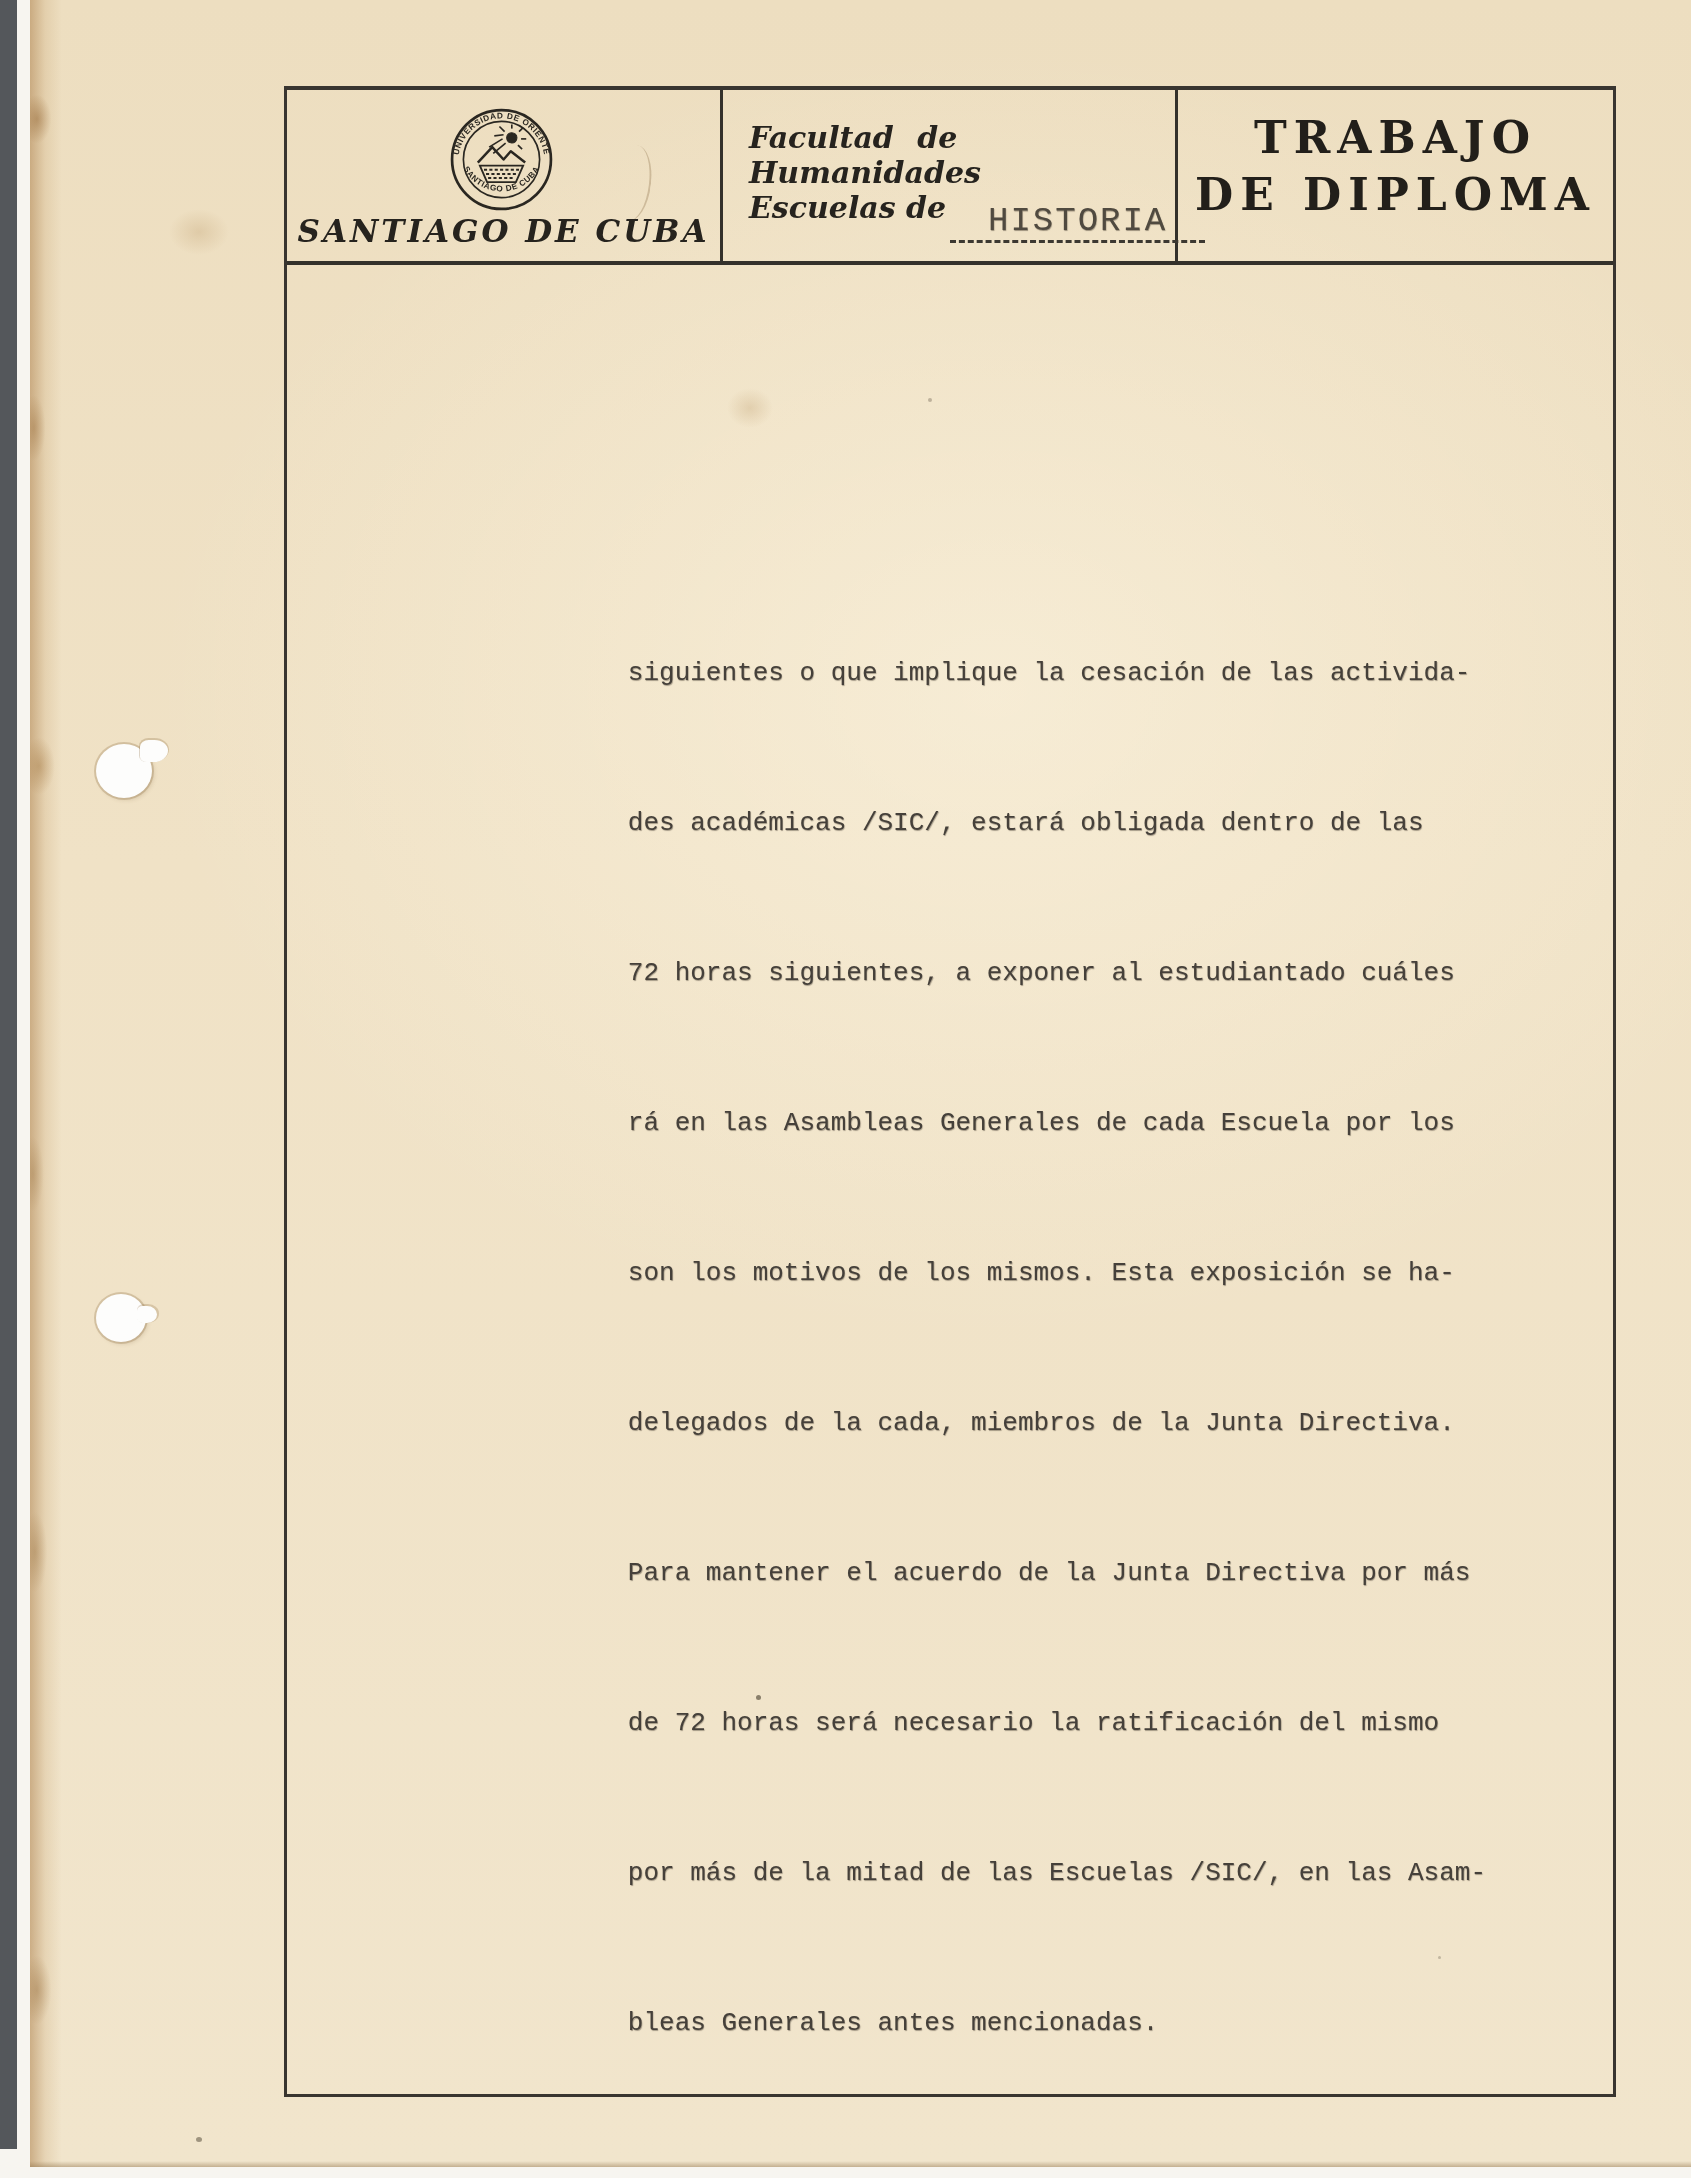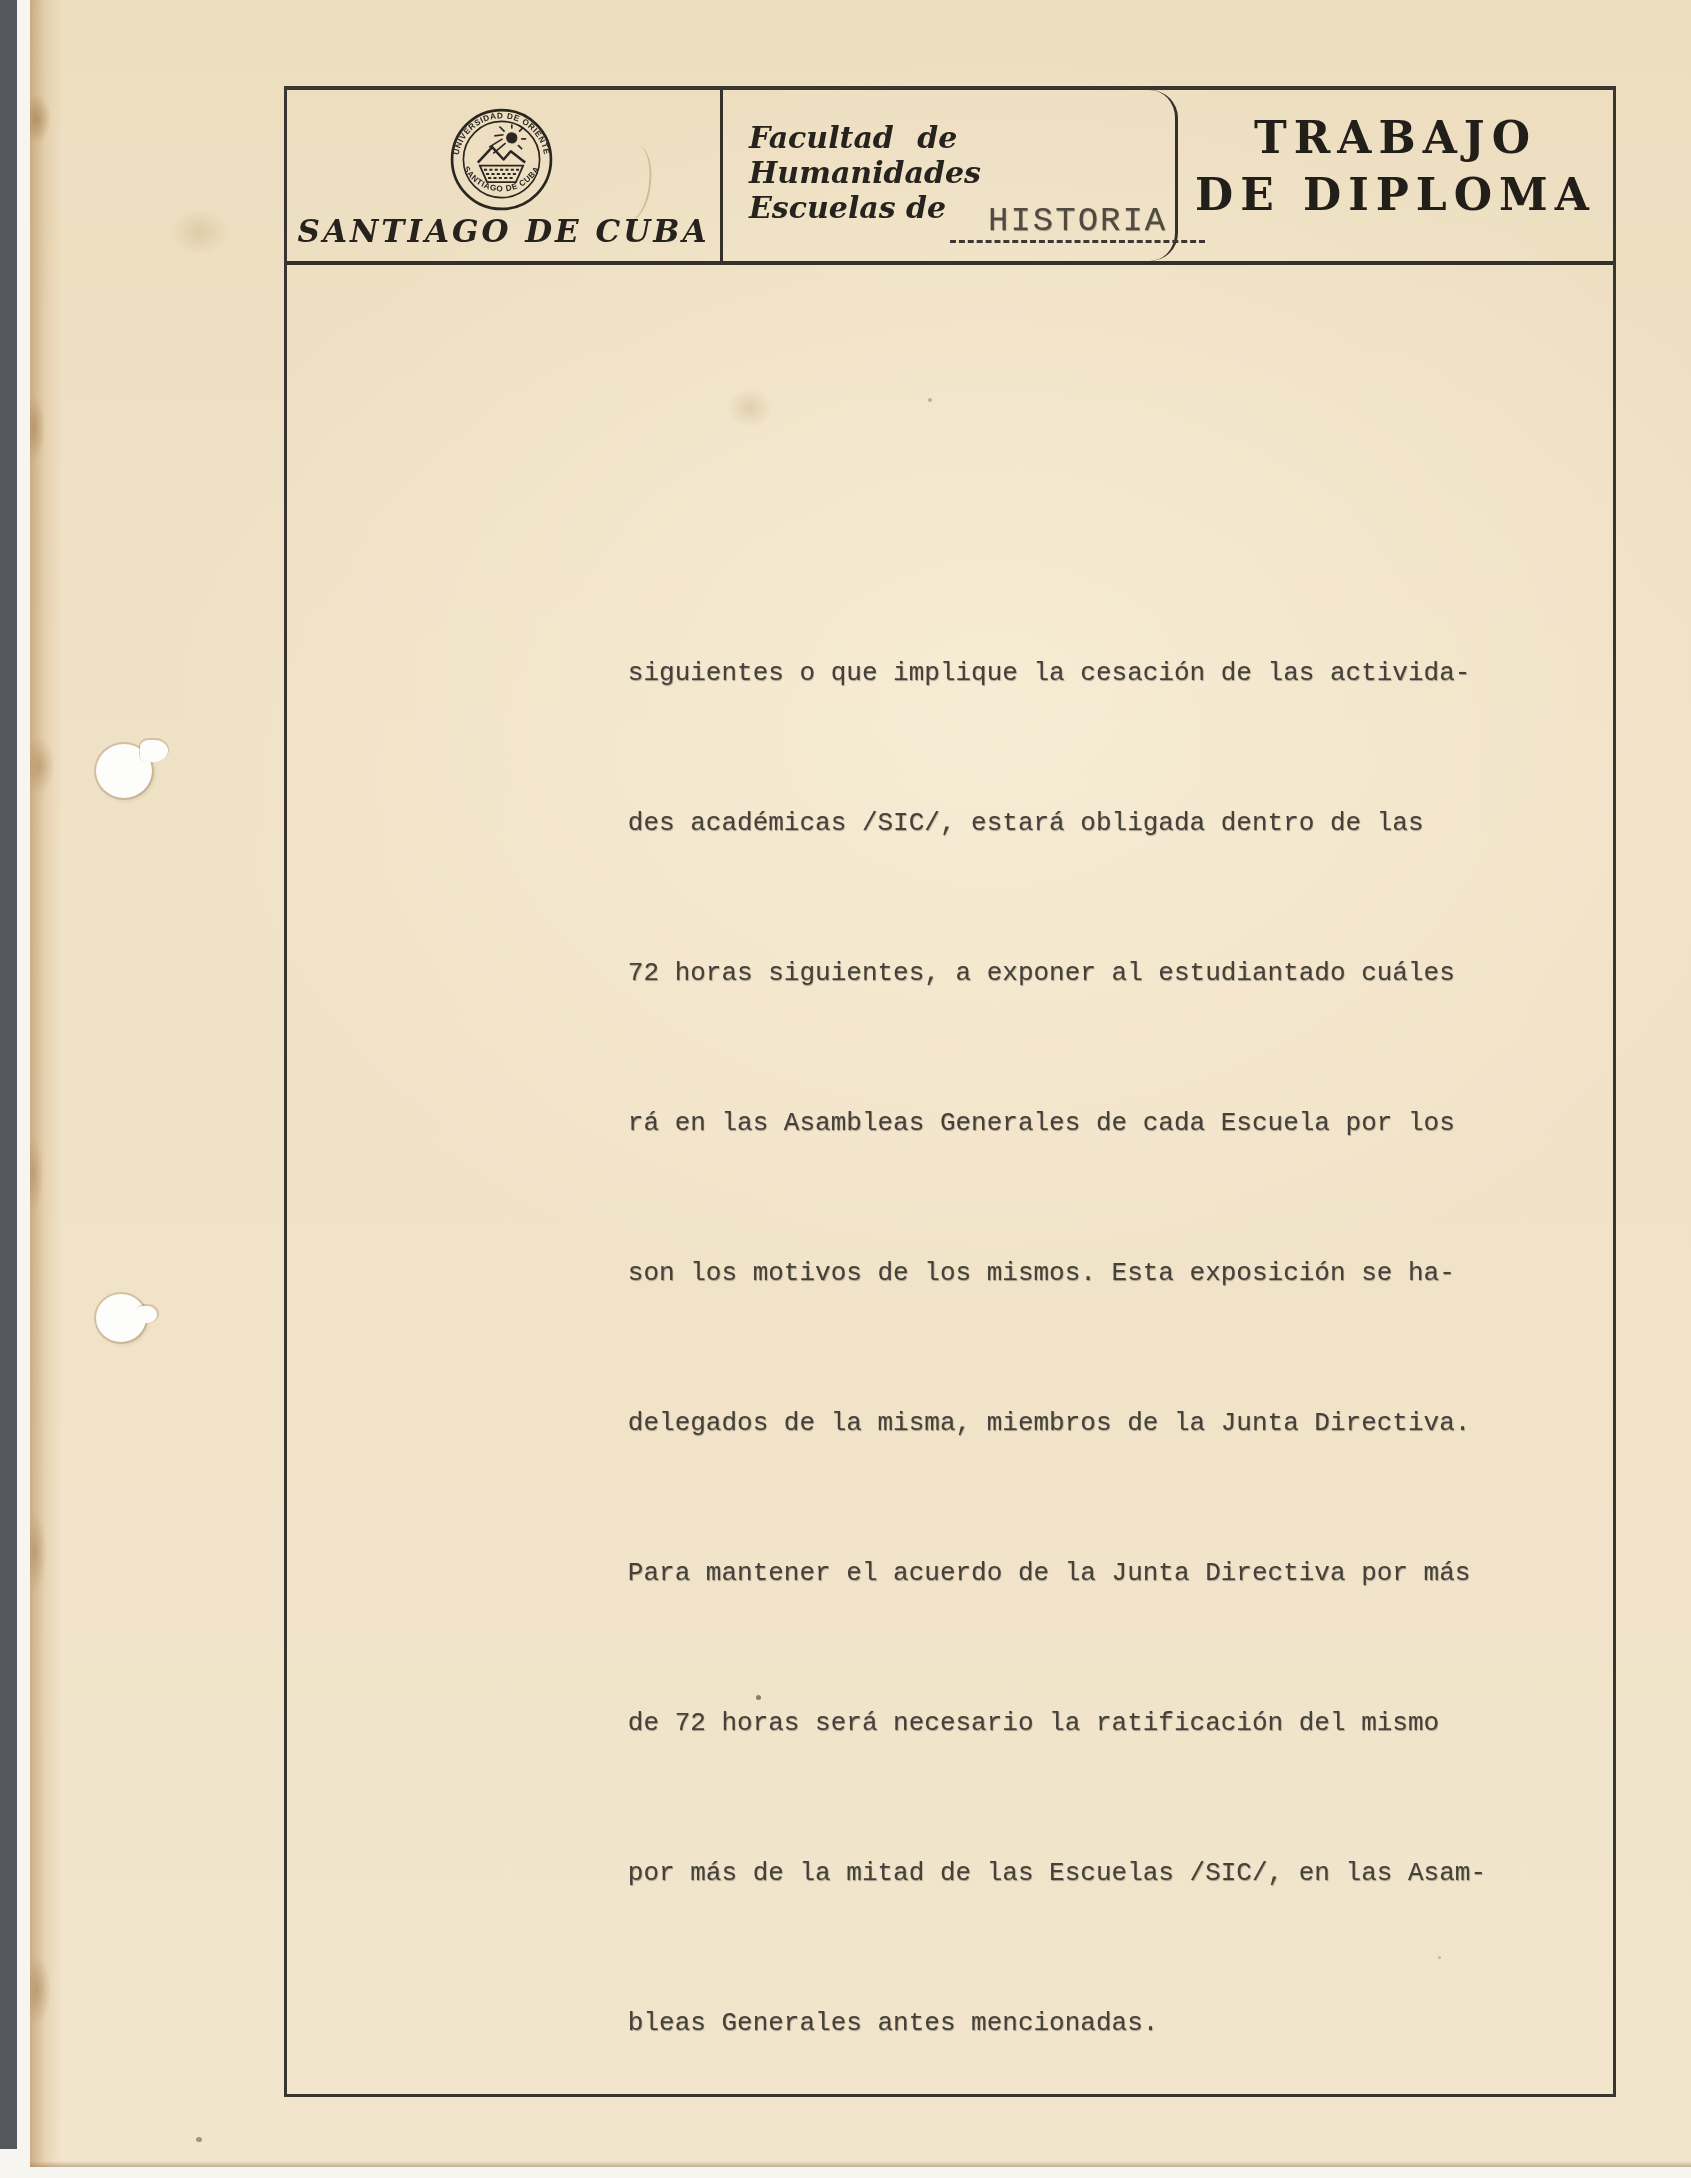--- a/index.html
+++ b/index.html
@@ -66,21 +66,21 @@
   .stain-2 { left:697px; top:388px; width:46px; height:40px; }
 
   
   .frame {
     position:absolute; left:254px; top:86px; width:1326px; height:2004px;
     border:3px solid #393530; border-top-width:4px;
   }
   .letterhead { position:absolute; left:0; top:0; width:100%; height:171px; border-bottom:4px solid #34312b; display:flex; }
   .cell { position:relative; height:100%; }
   .cell-left  { width:433px; border-right:3px solid #34312b; }
-  .cell-mid   { width:452px; border-right:3px solid #34312b;border-radius:28px; }
+  .cell-mid   { width:452px; border-right:3px solid #34312b; }
   .cell-right { flex:1; text-align:center; }
 
   .seal { position:absolute; left:163px; top:18px; width:103px; height:103px; }
   .city-title {
     position:absolute; left:0; right:0; top:123px; text-align:center;
     font-family:"DejaVu Serif", serif; font-style:italic; font-weight:bold;
     font-size:31px; letter-spacing:3px; color:#26231e;
   }
   .faculty-title {
     position:absolute; left:26px; top:30px;
@@ -188,21 +188,21 @@
     </div>
 
     <div class="typed-body">
 
       <div class="para">
         <div class="tline">                  siguientes o que implique la cesación de las activida-</div>
         <div class="tline">                  des académicas /SIC/, estará obligada dentro de las</div>
         <div class="tline">                  72 horas siguientes, a exponer al estudiantado cuáles</div>
         <div class="tline">                  rá en las Asambleas Generales de cada Escuela por los</div>
         <div class="tline">                  son los motivos de los mismos. Esta exposición se ha-</div>
-        <div class="tline">                  delegados de la misma, miembros de la Junta Directiva.</div>
+        <div class="tline">                  delegados de la cada, miembros de la Junta Directiva.</div>
         <div class="tline">                  Para mantener el acuerdo de la Junta Directiva por más</div>
         <div class="tline">                  de 72 horas será necesario la ratificación del mismo</div>
         <div class="tline">                  por más de la mitad de las Escuelas /SIC/, en las Asam-</div>
         <div class="tline">                  bleas Generales antes mencionadas.</div>
       </div>
 
       
 
       
 

